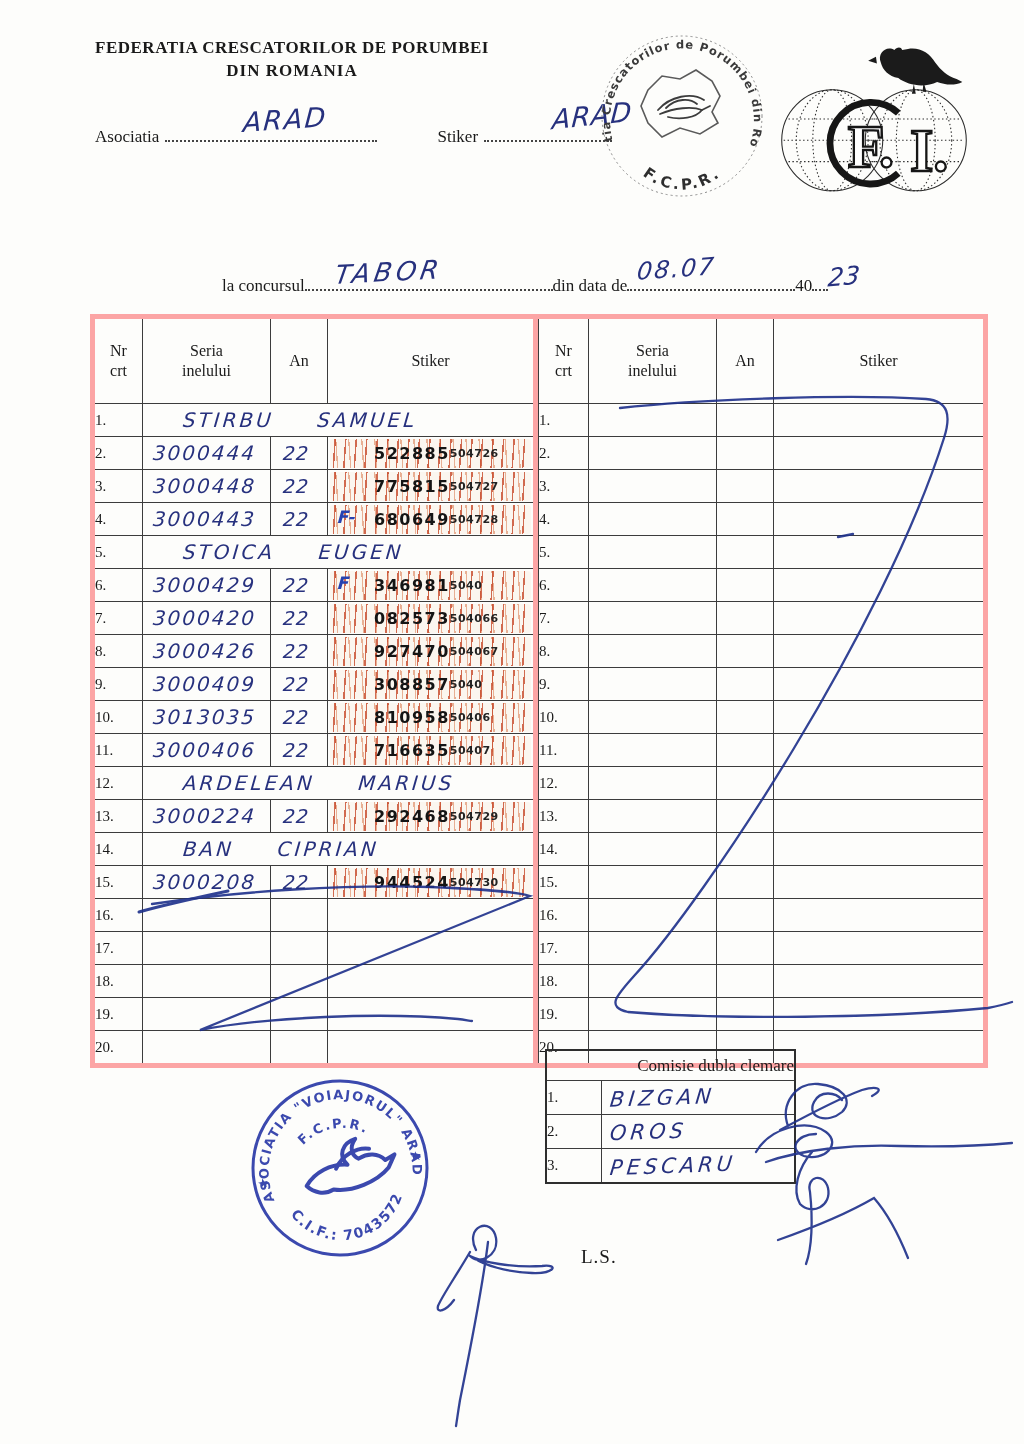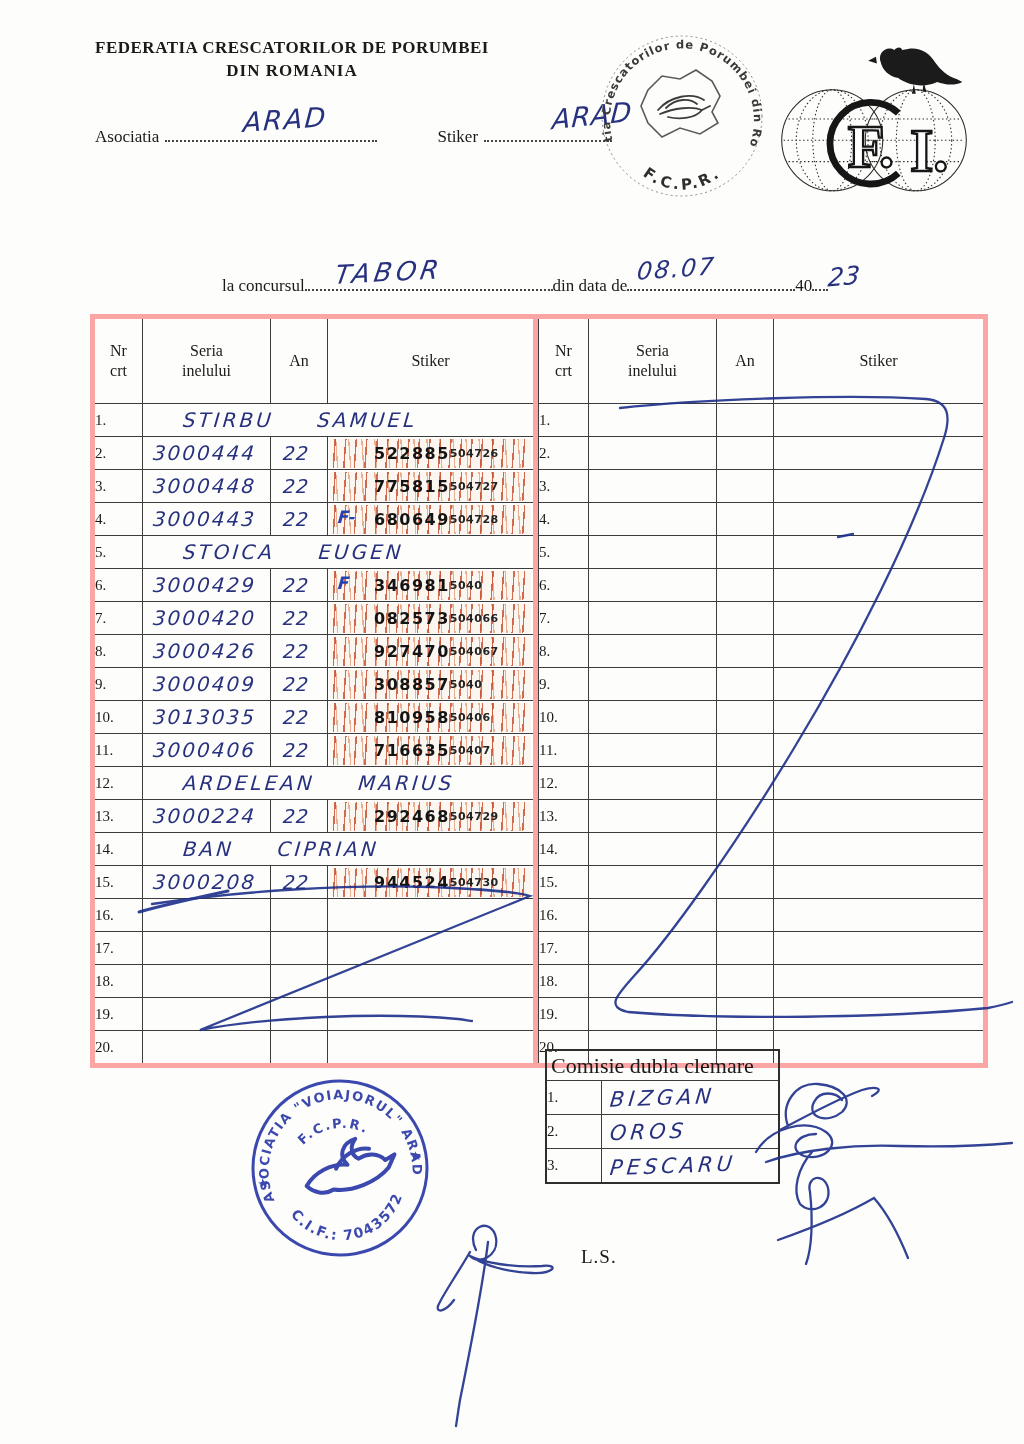--- a/index.html
+++ b/index.html
@@ -43,21 +43,21 @@
        rgba(250,242,232,.6);}
   .snum{font-family:"DejaVu Sans",sans-serif;font-weight:bold;font-size:16px;letter-spacing:1.5px;
         color:#141414;margin-left:44px;}
   .scode{font-family:"DejaVu Sans",sans-serif;font-weight:bold;font-size:11px;color:#232323;
          margin-left:0;letter-spacing:.5px;}
   .mark{position:absolute;left:8px;top:2px;font-size:17px;font-weight:bold;color:#2742b0;}
   
   .commission{position:absolute;left:545px;top:1049px;}
   table.comm{border-collapse:collapse;border:2px solid #2e2e2e;table-layout:fixed;}
   table.comm td,table.comm th{border:1.6px solid #3c3c3c;padding:0;}
-  table.comm th{width:227px;height:29px;font-size:22px;font-weight:normal;text-align:left;padding-left:4px;
+  table.comm th{width:227px;height:29px;font-size:17px;font-weight:normal;text-align:right;padding-left:20px;
                 font-family:"Liberation Serif",serif;}
   table.comm td{height:33px;font-size:15px;}
   td.cnr{width:54px;padding-left:9px;}
   td.cname .hw{font-size:21px;letter-spacing:4px;padding-left:8px;font-weight:500;transform:rotate(-2deg) skewX(-8deg);}
   
   .stamp{position:absolute;left:248px;top:1076px;width:184px;height:184px;transform:rotate(-10deg);opacity:.92;}
   
   .ls{position:absolute;left:541px;top:1246px;font-size:19px;letter-spacing:1px;margin-left:40px;}
   .ink{position:absolute;left:0;top:0;pointer-events:none;}
   .logo-fcpr{position:absolute;left:596px;top:26px;width:172px;height:182px;}

